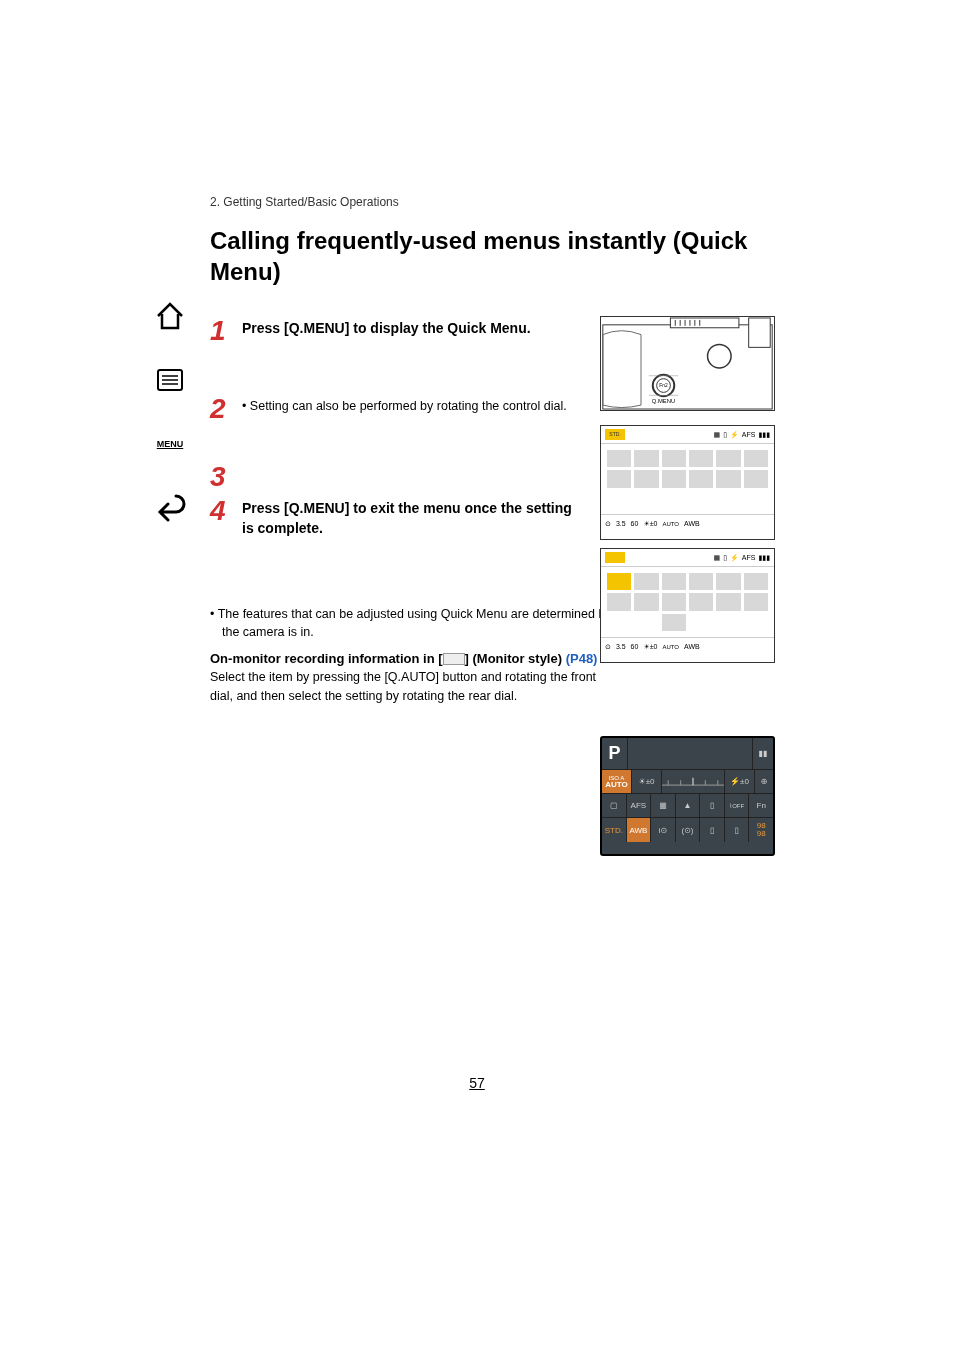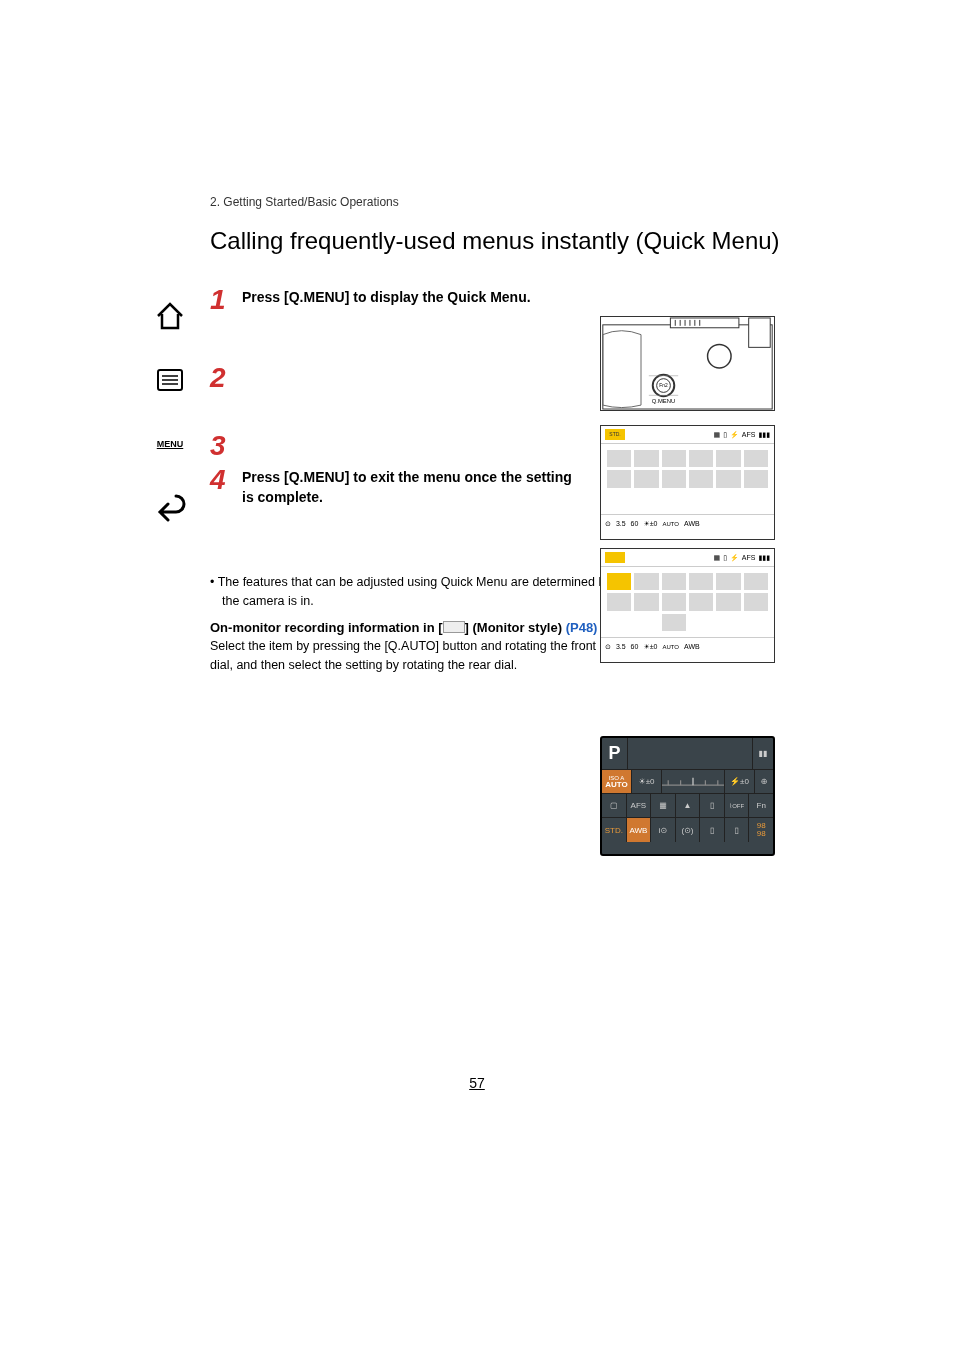--- a/index.html
+++ b/index.html
@@ -38,21 +38,21 @@
       top: 195px;
       width: 570px;
     }
     .breadcrumb {
       font-size: 12px;
       color: #333;
       margin-bottom: 4px;
     }
     .page-title {
       font-size: 24px;
-      font-weight: normal;
+      font-weight: bold;
       color: #000;
       line-height: 1.3;
       margin-bottom: 30px;
       margin-top: 16px;
     }
     .step {
       display: flex;
       margin-bottom: 30px;
       align-items: flex-start;
     }
@@ -272,20 +272,21 @@
   <div class="step">
     <div class="step-num">1</div>
     <div class="step-body">
       <div class="step-title">Press [Q.MENU] to display the Quick Menu.</div>
     </div>
   </div>
 
   <div class="step" style="margin-top:50px;">
     <div class="step-num">2</div>
     <div class="step-body">
+      <div class="step-sub bullet-dot">Setting can also be performed by rotating the control dial.</div>
     </div>
   </div>
 
   <div class="step" style="margin-top:40px;margin-bottom:6px;">
     <div class="step-num">3</div>
   </div>
 
   <div class="step">
     <div class="step-num">4</div>
     <div class="step-body">

